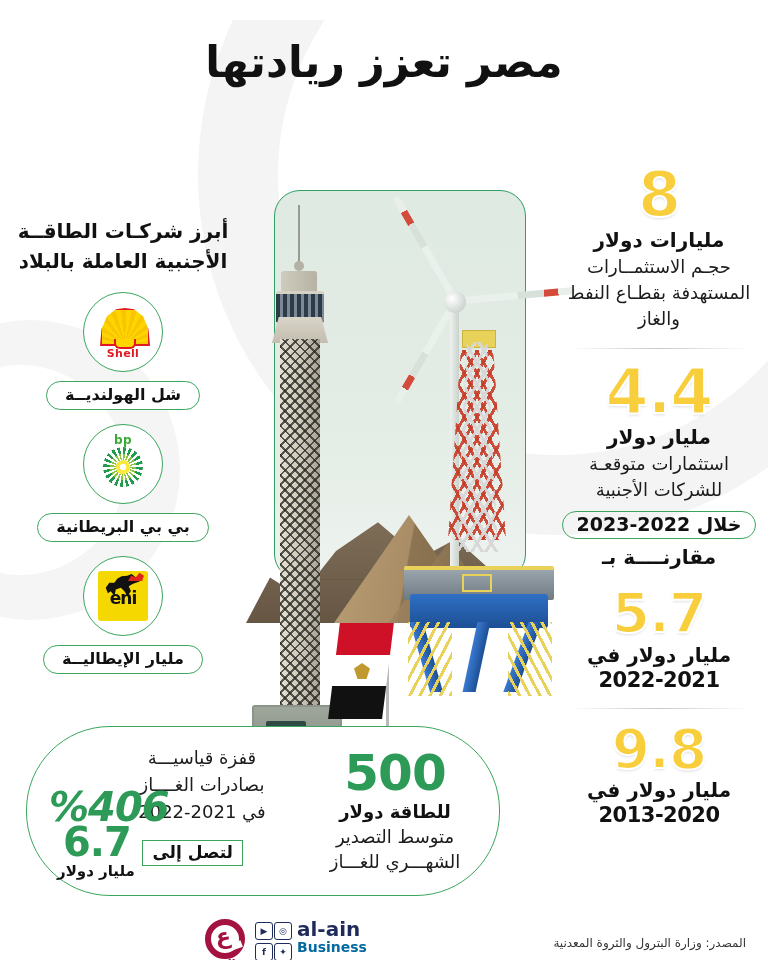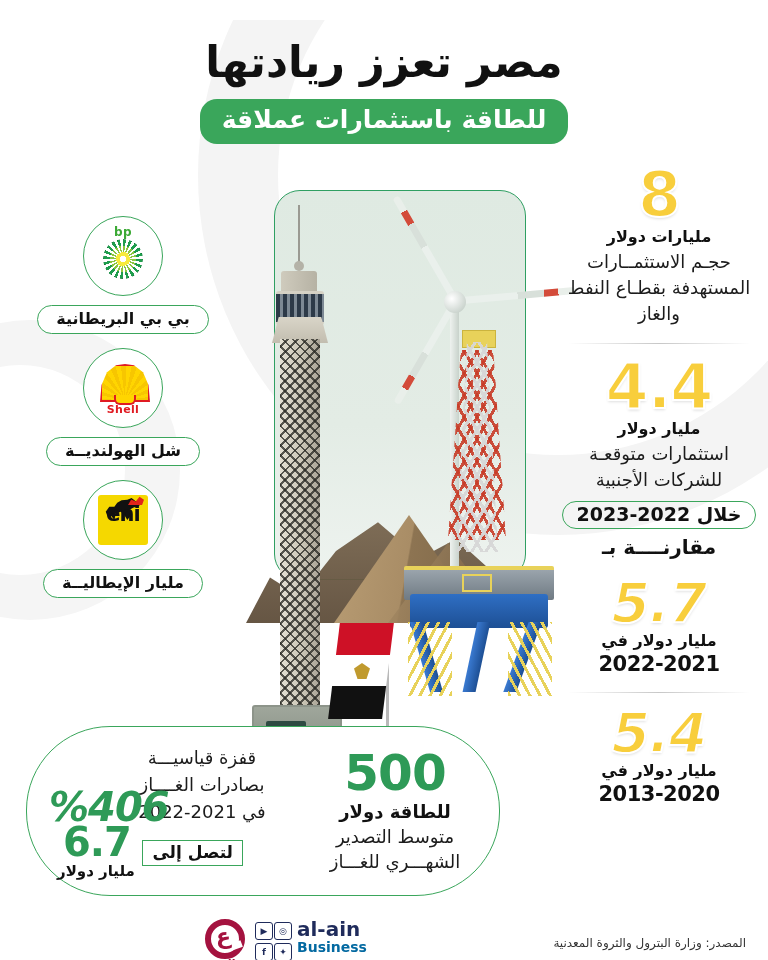--- a/index.html
+++ b/index.html
@@ -166,36 +166,36 @@
     border:2px solid #e01a22;border-radius:4px 4px 0 0;}
   .shell-foot{position:absolute;left:20px;top:36px;width:18px;height:8px;background:#ffd500;border:2px solid #e01a22;border-top:0;border-radius:0 0 6px 6px;}
   .shell-text{position:absolute;bottom:1px;left:50%;transform:translateX(-50%);
     font-size:11px;font-weight:bold;color:#e01a22;letter-spacing:.3px;}
   
   .eni-wrap{position:relative;width:50px;height:50px;background:#f5d800;border-radius:3px;overflow:hidden;}
   .eni-dog{position:absolute;left:7px;top:3px;width:36px;height:22px;background:#111;
     clip-path:polygon(2% 62%,12% 40%,26% 40%,34% 22%,46% 10%,62% 8%,74% 0,86% 16%,100% 10%,96% 34%,78% 44%,66% 56%,72% 78%,62% 100%,54% 78%,44% 62%,30% 70%,26% 100%,16% 78%,8% 88%);}
   .eni-fire{position:absolute;left:30px;top:1px;width:16px;height:9px;background:#e2231a;
     clip-path:polygon(0 100%,20% 40%,48% 60%,72% 8%,100% 42%,88% 100%);}
-  .eni-text{position:absolute;bottom:20px;left:50%;transform:translateX(-50%);
-    font-size:21px;font-weight:bold;color:#111;letter-spacing:-1px;line-height:1;}
+  .eni-text{position:absolute;bottom:14px;left:50%;transform:translateX(-50%);
+    font-size:17px;font-weight:bold;color:#111;letter-spacing:-1px;line-height:1;}
 
   
   .right-col{position:absolute;right:0;top:142px;width:218px;text-align:center;}
   .rc-block{padding:4px 8px 10px;position:relative;}
   .sep{height:1px;margin:6px 18px 10px;
     background:linear-gradient(90deg,rgba(0,0,0,0) 0%,rgba(0,0,0,.22) 50%,rgba(0,0,0,0) 100%);}
   .big-num{
     font-size:62px;font-weight:bold;color:#F8CE3C;line-height:.95;letter-spacing:-1px;
     -webkit-text-stroke:2px #ffffff;
     text-shadow:0 2px 3px rgba(0,0,0,.13);
     direction:ltr;
   }
-  .big-num.sm{font-size:55px;font-style:italic;}
-  .unit{font-size:16px;font-weight:bold;color:#111;margin-top:2px;line-height:1.3;}
+  .big-num.sm{font-size:55px;}
+  .unit{font-size:20px;font-weight:bold;color:#111;margin-top:2px;line-height:1.3;}
   .desc{font-size:18px;color:#1c1c1c;line-height:1.45;margin-top:1px;}
   .year-pill{
     display:inline-block;border:1.4px solid #3AA65B;border-radius:14px;
     padding:1px 14px 3px;font-size:19px;font-weight:bold;color:#111;
     margin:8px 0 4px;direction:rtl;
   }
   .compare{font-size:20px;font-weight:bold;color:#111;margin:2px 0 4px;}
   .year-bold{font-size:21px;font-weight:bold;color:#111;direction:ltr;letter-spacing:-.5px;}
 
   
@@ -238,21 +238,20 @@
 
 <div class="stage">
 
   <div class="wm wm-outer"></div>
   <div class="wm wm-inner"></div>
   <div class="wm wm-left"></div>
   <div class="wm wm-left2"></div>
 
   <div class="header">
     <h1 class="title">مصر تعزز ريادتها</h1>
-    <div class="badge-title">للطاقة باستثمارات عملاقة</div>
   </div>
 
   <div class="illus">
     <div class="illus-frame"></div>
 
     <div class="dune"></div>
     <div class="pyramid"></div>
     <div class="pyramid2"></div>
 
     <div class="turb">
@@ -295,45 +294,46 @@
     </div>
 
     <div class="flag">
       <div class="flag-pole"></div>
       <div class="flag-cloth"></div>
       <div class="flag-eagle"></div>
     </div>
   </div>
 
   <div class="left-col">
+    <div class="left-title">أبرز شركـات الطاقــة الأجنبية العاملة بالبلاد</div>
+
+    <div class="company">
+      <div class="logo-ring">
+        <div class="shell-wrap">
+          <div class="shell-fan"></div>
+          <div class="shell-foot"></div>
+          <div class="shell-text">Shell</div>
+        </div>
+      </div>
+      <div class="pill">شل الهولنديــة</div>
+    </div>
 
     <div class="company">
       <div class="logo-ring">
         <div class="bp-wrap">
           <div class="bp-text">bp</div>
           <div class="bp-flower"></div>
           <div class="bp-flower2"></div>
         </div>
       </div>
       <div class="pill">بي بي البريطانية</div>
     </div>
 
     <div class="company">
       <div class="logo-ring">
-        <div class="shell-wrap">
-          <div class="shell-fan"></div>
-          <div class="shell-foot"></div>
-          <div class="shell-text">Shell</div>
-        </div>
-      </div>
-      <div class="pill">شل الهولنديــة</div>
-    </div>
-
-    <div class="company">
-      <div class="logo-ring">
         <div class="eni-wrap">
           <div class="eni-dog"></div>
           <div class="eni-fire"></div>
           <div class="eni-text">eni</div>
         </div>
       </div>
       <div class="pill">مليار الإيطاليــة</div>
     </div>
   </div>
 
@@ -357,21 +357,21 @@
 
     <div class="rc-block">
       <div class="big-num sm">5.7</div>
       <div class="unit">مليار دولار في</div>
       <div class="year-bold">2022-2021</div>
     </div>
 
     <div class="sep"></div>
 
     <div class="rc-block">
-      <div class="big-num sm">5.4</div>
+      <div class="big-num sm">9.8</div>
       <div class="unit">مليار دولار في</div>
       <div class="year-bold">2013-2020</div>
     </div>
   </div>
 
   <div class="bottom-panel">
     <div class="bp-left">
       <div class="bp-500">500</div>
       <div class="bp-unit">للطاقة دولار</div>
       <div class="bp-desc">متوسط التصدير الشهـــري للغـــاز</div>

